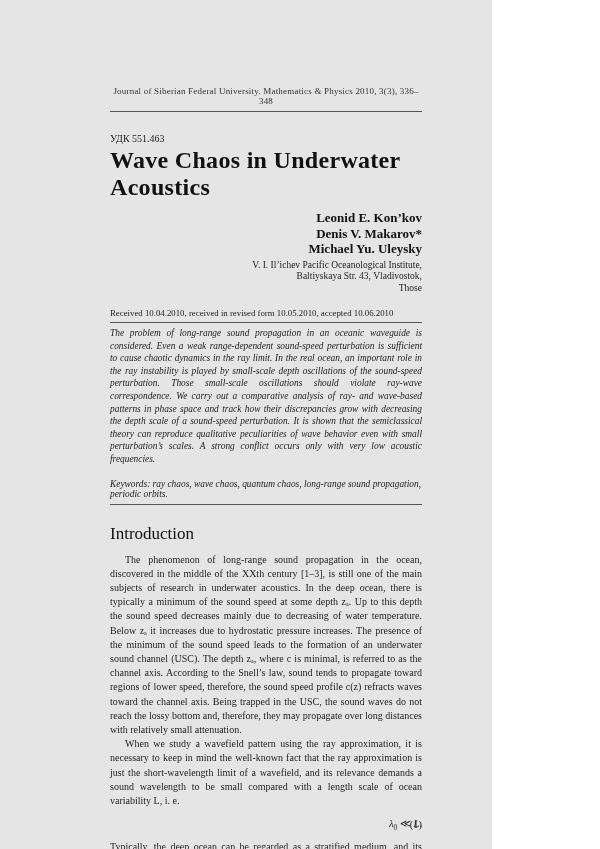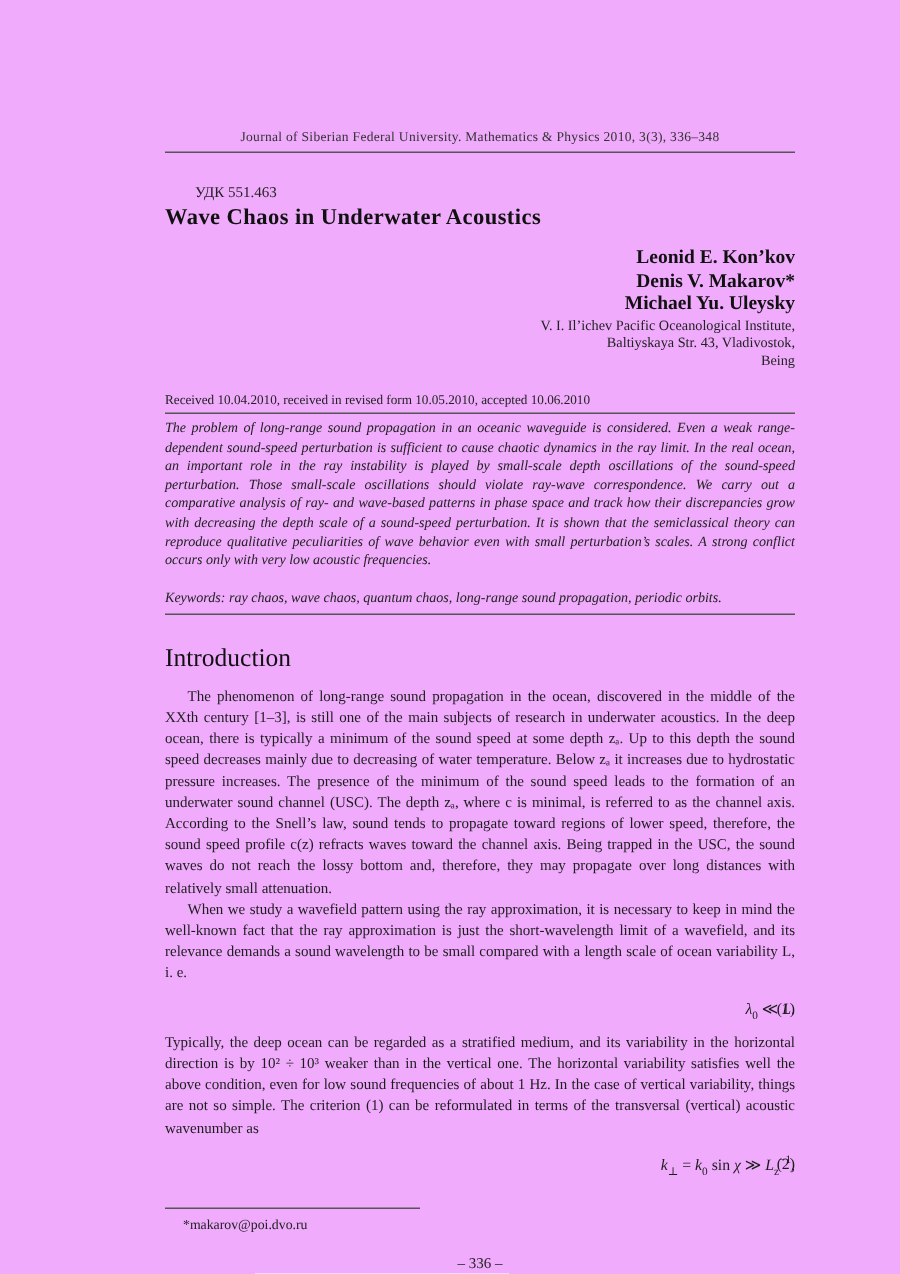--- a/index.html
+++ b/index.html
@@ -2,23 +2,23 @@
 <html><head>
 <meta charset="utf-8">
 <style>
   html, body {
     margin: 0;
     padding: 0;
     background: #ffffff;
   }
   .page {
     position: relative;
-    width: 600px;
+    width: 492px;
     height: 849px;
-    background: #f0abfc;
+    background: #e5e5e5;
     box-sizing: border-box;
     padding: 86px 70px 4px 110px;
     font-family: "Liberation Serif", "DejaVu Serif", serif;
     color: #222222;
     overflow: hidden;
   }
   .running-head {
     font-size: 9px;
     text-align: center;
     color: #333;
@@ -27,25 +27,24 @@
   .rule {
     border: none;
     border-top: 1px solid #555;
     margin: 0;
   }
   .head-rule { margin-top: 5px; }
   .udc {
     margin-top: 21px;
     font-size: 10px;
     color: #222;
-    margin-left: 20px;
   }
   .title {
     margin: 3px 0 0 0;
-    font-size: 15px;
+    font-size: 24px;
     font-weight: bold;
     letter-spacing: 0.3px;
     color: #111;
   }
   .authors {
     margin-top: 9px;
     text-align: right;
     font-weight: bold;
     font-size: 13px;
     line-height: 15.5px;
@@ -143,21 +142,21 @@
 
   <div class="authors">
     <div>Leonid E. Kon’kov</div>
     <div>Denis V. Makarov*</div>
     <div>Michael Yu. Uleysky</div>
   </div>
 
   <div class="affiliation">
     <div>V. I. Il’ichev Pacific Oceanological Institute,</div>
     <div>Baltiyskaya Str. 43, Vladivostok,</div>
-    <div>Being</div>
+    <div>Those</div>
   </div>
 
   <div class="received">Received 10.04.2010, received in revised form 10.05.2010, accepted 10.06.2010</div>
   <hr class="rule abs-rule">
 
   <p class="abstract">The problem of long-range sound propagation in an oceanic waveguide is considered. Even a weak range-dependent sound-speed perturbation is sufficient to cause chaotic dynamics in the ray limit. In the real ocean, an important role in the ray instability is played by small-scale depth oscillations of the sound-speed perturbation. Those small-scale oscillations should violate ray-wave correspondence. We carry out a comparative analysis of ray- and wave-based patterns in phase space and track how their discrepancies grow with decreasing the depth scale of a sound-speed perturbation. It is shown that the semiclassical theory can reproduce qualitative peculiarities of wave behavior even with small perturbation’s scales. A strong conflict occurs only with very low acoustic frequencies.</p>
   <p class="keywords">Keywords: ray chaos, wave chaos, quantum chaos, long-range sound propagation, periodic orbits.</p>
   <hr class="rule kw-rule">
 
   <h2 class="section-title">Introduction</h2>

